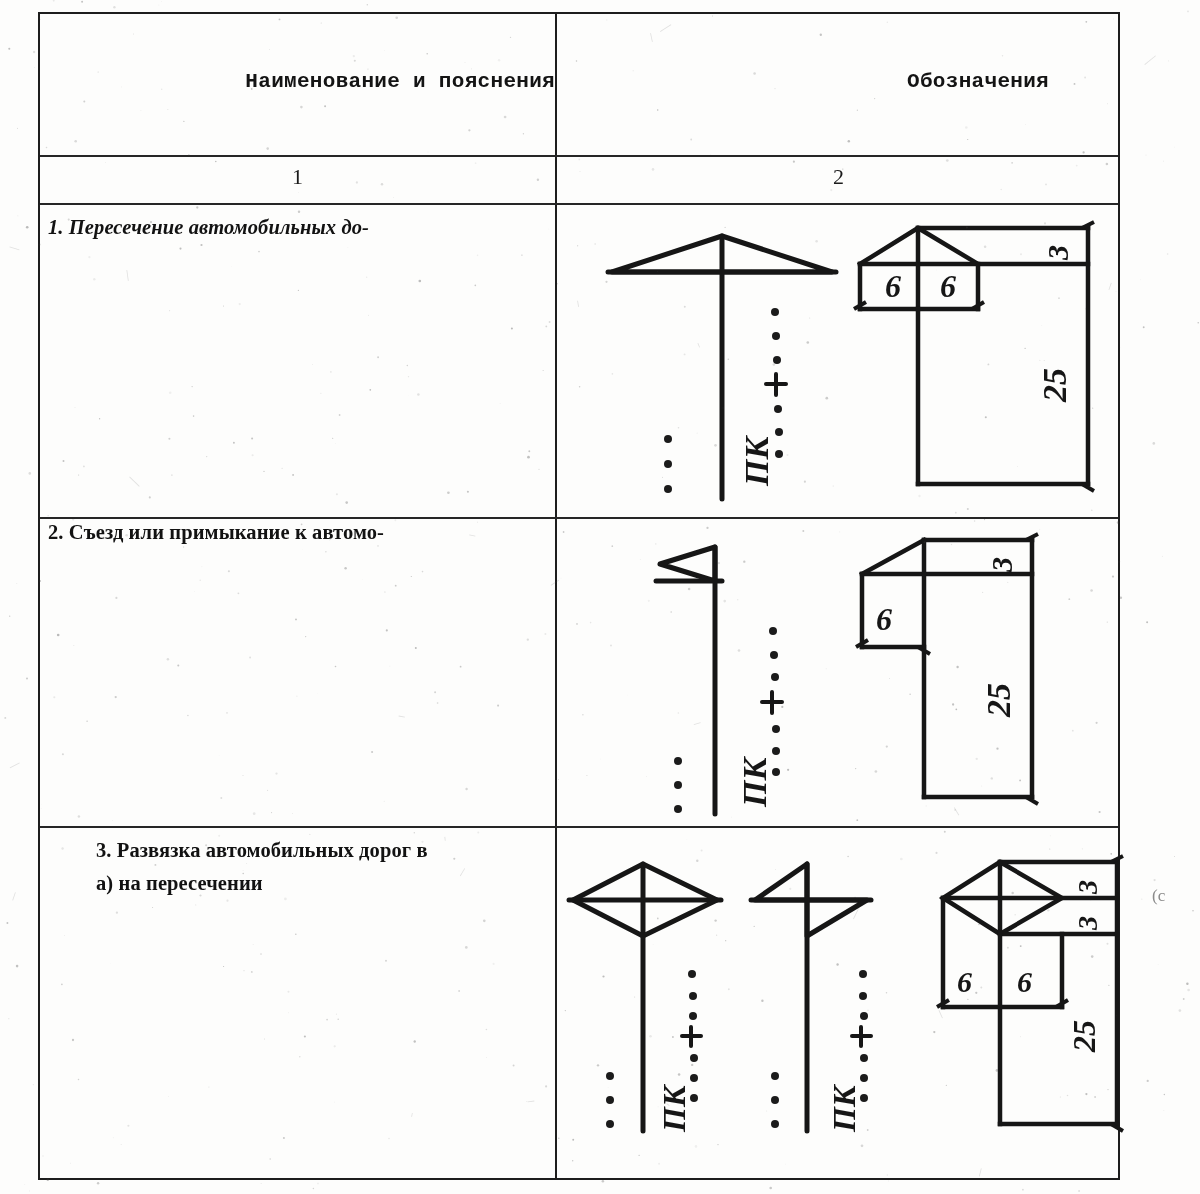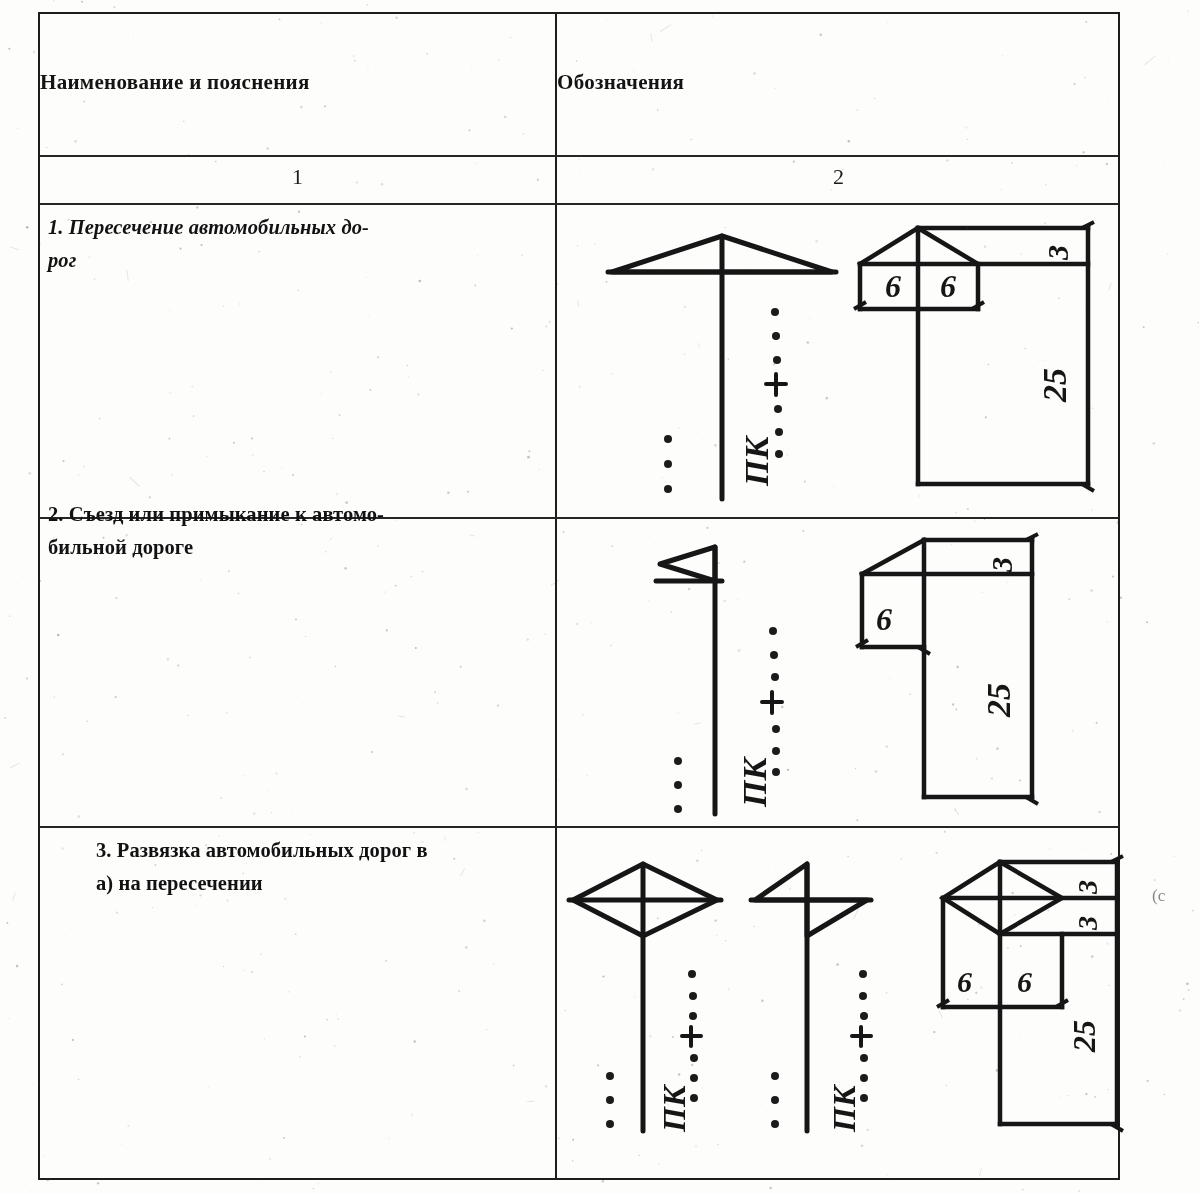--- a/index.html
+++ b/index.html
@@ -35,41 +35,42 @@
   .hrule.r-head{top:141px;}
   .hrule.r-num {top:189px;}
   .hrule.r-2   {top:503px;}
   .hrule.r-3   {top:812px;}
 
   .hdr-text{
     font-weight:bold;
     font-size:21px;
     letter-spacing:.3px;
     color:#141414;
-    text-align:left;
+    text-align:right;
     width:100%;
+    font-family:Liberation Mono, monospace;
   }
   .hdr-l{position:absolute;left:0;top:56px;width:515px;}
   .hdr-r{position:absolute;left:517px;top:56px;width:492px;}
 
   .colnum{
     position:absolute; top:150px;
     font-size:22px; color:#1b1b1b; text-align:center;
   }
   .colnum.a{left:0;width:515px;}
   .colnum.b{left:517px;width:563px;}
 
   
   .desc{
     position:absolute; left:8px; width:500px;
     font-weight:bold; font-size:20.5px; line-height:1.62;
     color:#121212; letter-spacing:.1px;
   }
   .desc.d1{top:197px;font-style:italic;}
-  .desc.d2{top:484px;}
+  .desc.d2{top:502px;}
   .desc.d3{top:820px;margin-left:48px;}
   .desc div{white-space:pre;}
 
   
   .draw{position:absolute;}
   .draw svg{display:block;overflow:visible;}
 </style>
 </head>
 <body>
 
@@ -86,26 +87,24 @@
   </div>
   <div class="hdr-r">
     <div class="hdr-text">Обозначения</div>
   </div>
 
   <div class="colnum a">1</div>
   <div class="colnum b">2</div>
 
   <div class="desc d1">
     <div>1. Пересечение автомобильных до-</div>
-    <div>рог</div>
   </div>
 
   <div class="desc d2">
     <div>2. Съезд или примыкание к автомо-</div>
-    <div>бильной дороге</div>
   </div>
 
   <div class="desc d3">
     <div>3. Развязка автомобильных дорог в</div>
     <div>а) на пересечении</div>
   </div>
 
   <div class="draw" style="left:560px;top:200px;">
     <svg width="260" height="290" viewBox="0 0 260 290">
       <g stroke="#161616" fill="none" stroke-linecap="round" stroke-linejoin="round">

